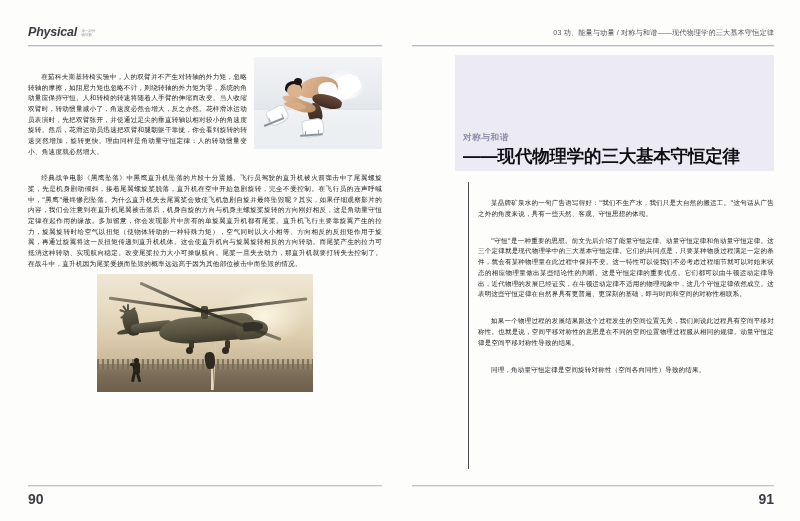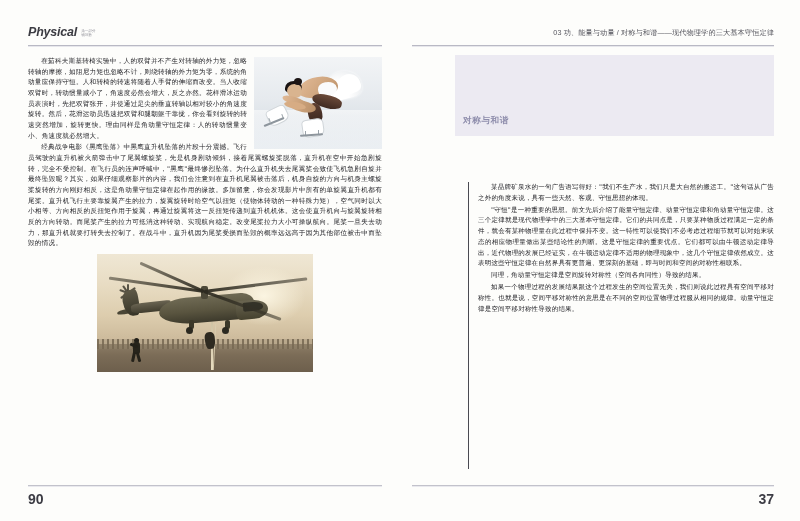--- a/index.html
+++ b/index.html
@@ -115,21 +115,21 @@
     top: 56px;
     bottom: 46px;
   }
 
   .para {
     font-size: 6.6px;
     line-height: 1.62;
     color: #1d1d22;
     text-align: justify;
     text-indent: 2em;
-    margin: 0 0 1px 0;
+    margin: 16px 0 1px 0;
     letter-spacing: 0.25px;
     font-family: "DejaVu Serif", "Liberation Serif", serif;
   }
 
   
   .fig-skater {
     float: right;
     width: 128px;
     height: 92px;
     margin: 1px 0 3px 7px;
@@ -408,21 +408,21 @@
     position: absolute; left: -1px; top: 6px; width: 8px; height: 2.5px;
     background: #242119; transform: rotate(22deg); border-radius: 1px;
   }
 
   
   .title-block {
     position: absolute;
     left: 55px;
     right: 26px;
     top: 55px;
-    height: 81px;
+    height: 116px;
     background: #eceaf2;
     box-sizing: border-box;
     padding: 0 8px 6px 8px;
     display: flex;
     flex-direction: column;
     justify-content: flex-end;
   }
   .kicker {
     font-family: "Liberation Sans", sans-serif;
     font-weight: bold;
@@ -559,26 +559,27 @@
 
   <div class="page right">
 
     <div class="runhead">
       <div class="runhead-right">03 功、能量与动量 / 对称与和谐——现代物理学的三大基本守恒定律</div>
       <div class="rule"></div>
     </div>
 
     <div class="title-block">
       <div class="kicker">对称与和谐</div>
+      <div class="maintitle">——现代物理学的三大基本守恒定律</div>
     </div>
 
     <div class="right-body">
       <p class="para">某品牌矿泉水的一句广告语写得好："我们不生产水，我们只是大自然的搬运工。"这句话从广告之外的角度来说，具有一些天然、客观、守恒思想的体现。</p>
       <p class="para">"守恒"是一种重要的思想。前文先后介绍了能量守恒定律、动量守恒定律和角动量守恒定律。这三个定律就是现代物理学中的三大基本守恒定律。它们的共同点是，只要某种物质过程满足一定的条件，就会有某种物理量在此过程中保持不变。这一特性可以使我们不必考虑过程细节就可以对始末状态的相应物理量做出某些结论性的判断。这是守恒定律的重要优点。它们都可以由牛顿运动定律导出，近代物理的发展已经证实，在牛顿运动定律不适用的物理现象中，这几个守恒定律依然成立。这表明这些守恒定律在自然界具有更普遍、更深刻的基础，即与时间和空间的对称性相联系。</p>
+      <p class="para">如果一个物理过程的发展结果跟这个过程发生的空间位置无关，我们则说此过程具有空间平移对称性。也就是说，空间平移对称性的意思是在不同的空间位置物理过程服从相同的规律。动量守恒定律是空间平移对称性导致的结果。</p>
       <p class="para">同理，角动量守恒定律是空间旋转对称性（空间各向同性）导致的结果。</p>
-      <p class="para">如果一个物理过程的发展结果跟这个过程发生的空间位置无关，我们则说此过程具有空间平移对称性。也就是说，空间平移对称性的意思是在不同的空间位置物理过程服从相同的规律。动量守恒定律是空间平移对称性导致的结果。</p>
     </div>
 
     <div class="folio-rule"></div>
-    <div class="folio">37</div>
+    <div class="folio">91</div>
   </div>
 
 </div>
 
 </body></html>

